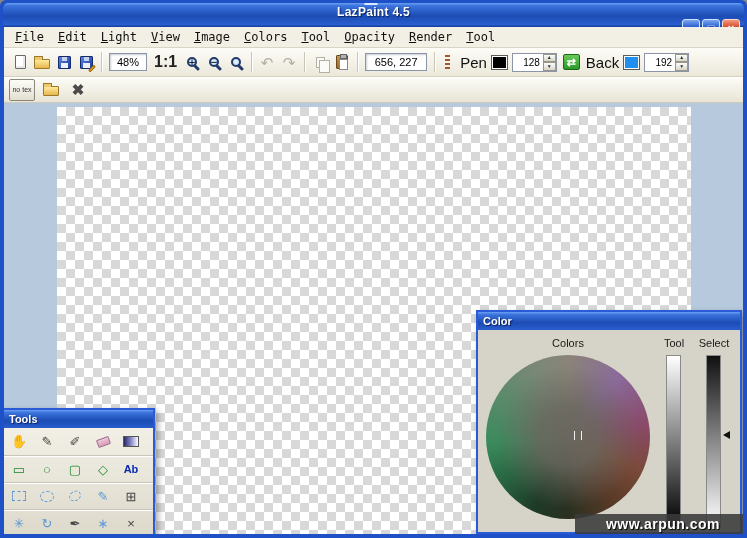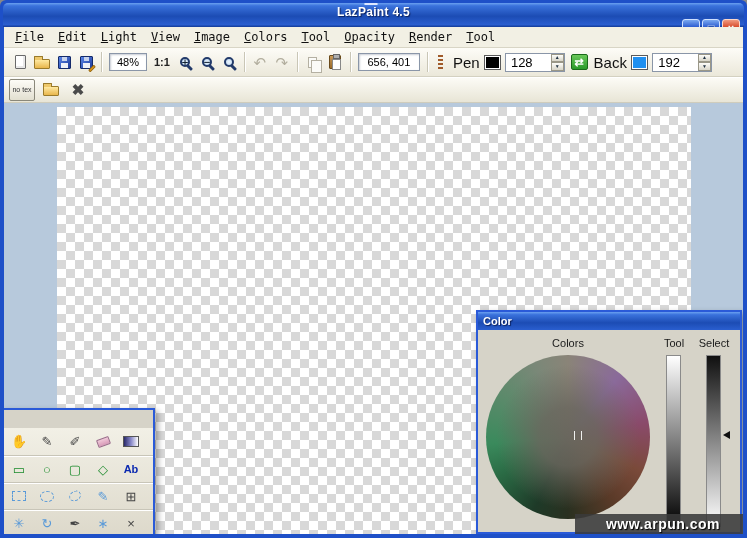--- a/index.html
+++ b/index.html
@@ -48,21 +48,21 @@
   .i-save { position:relative; width:13px; height:13px; border-radius:1px;
     background:linear-gradient(135deg,#5a86e8,#1e3a9a); border:1px solid #142a6a; }
   .i-save::before { content:""; position:absolute; left:2px; bottom:0; width:7px; height:5px; background:#eef0f6; }
   .i-save::after { content:""; position:absolute; left:3px; top:0; width:5px; height:4px; background:#c8d4ee; }
   .mini-pencil { position:absolute; right:-4px; bottom:-2px; width:8px; height:3px; background:#e8a020;
     border:1px solid #9a6a10; transform:rotate(-45deg); border-radius:1px; }
 
   .zoom-box { width:38px; height:18px; background:#fff; border:1px solid #8a96a8;
     box-shadow:inset 1px 1px 2px #c8ccd4; font-size:11px; display:flex; align-items:center; justify-content:center;
     margin:0 3px; flex:0 0 auto; }
-  .one2one { font-size:11px; font-weight:bold; color:#222; padding:0 4px; flex:0 0 auto; }
+  .one2one { font-size:16px; font-weight:bold; color:#222; padding:0 4px; flex:0 0 auto; }
   .mag { position:relative; width:10px; height:10px; border:2px solid #223a6a; border-radius:50%;
     background:radial-gradient(#eef6ff,#bcd8f0); }
   .mag::after { content:""; position:absolute; right:-5px; bottom:-4px; width:7px; height:3px;
     background:#223a6a; transform:rotate(45deg); border-radius:1px; }
   .mag .sign { position:absolute; left:-2px; top:-2px; width:10px; text-align:center;
     font:bold 9px/10px "DejaVu Sans", sans-serif; color:#123; }
 
   .glyph-btn { font-size:15px; color:#b2ae9e; line-height:1; }
   .i-copy { position:relative; width:9px; height:11px; background:#fbfbf8; border:1px solid #b4b0a2; }
   .i-copy::after { content:""; position:absolute; left:2px; top:2px; width:9px; height:11px;
@@ -75,21 +75,21 @@
     background:#b0b0b0; border:1px solid #666; }
 
   .coord-box { width:62px; height:18px; background:#fff; border:1px solid #8a96a8;
     box-shadow:inset 1px 1px 2px #c8ccd4; font-size:11px; display:flex; align-items:center; justify-content:center;
     margin:0 3px; flex:0 0 auto; }
   .grip { width:5px; height:15px; margin:0 6px;
     background:repeating-linear-gradient(180deg,#a05a2a 0 2px,rgba(0,0,0,0) 2px 4px); flex:0 0 auto; }
   .tool-label { font-size:15px; color:#111; padding:0 4px; flex:0 0 auto; }
   .swatch { width:17px; height:15px; border:1px solid #5a5a5a; box-shadow:0 0 0 1px #fff inset; flex:0 0 auto; }
   .spin { display:flex; height:19px; border:1px solid #8a96a8; background:#fff; margin:0 4px; flex:0 0 auto; }
-  .spin .val { width:45px; font-size:13px; display:flex; align-items:center; justify-content:flex-end; padding-right:18px; }
+  .spin .val { width:30px; font-size:10px; display:flex; align-items:center; justify-content:flex-end; padding-right:3px; }
   .spin .btns { display:flex; flex-direction:column; width:13px; }
   .spin .sbtn { flex:1; background:linear-gradient(#fdfdfa,#d8d5c8); border:1px solid #9a9788;
     font-size:5px; line-height:1; color:#234; display:flex; align-items:center; justify-content:center; }
   .swap-btn { width:17px; height:16px; border-radius:2px; border:1px solid #1a6a1a;
     background:linear-gradient(#6ac85a,#2a9a2a); color:#fff; font-size:11px; font-weight:bold;
     display:flex; align-items:center; justify-content:center; margin:0 2px; flex:0 0 auto; }
 
   .notex-btn { width:26px; height:22px; border:1px solid #8a887a; border-radius:2px;
     background:linear-gradient(#fdfcf7,#e2dfd0); font-size:7px; line-height:8px; text-align:center;
     color:#333; display:flex; align-items:center; justify-content:center; word-break:break-word; }
@@ -227,21 +227,21 @@
     <span class="sep"></span>
 
     <span class="tbtn">
         <span class="i-copy"></span>
       </span>
     <span class="tbtn">
         <span class="i-paste"></span>
       </span>
     <span class="sep"></span>
 
-    <span class="coord-box">656, 401</span>
+    <span class="coord-box">656, 227</span>
     <span class="sep"></span>
     <span class="grip"></span>
 
     <span class="tool-label">Pen</span>
     <span class="swatch" style="background: rgb(0, 0, 0);"></span>
     <span class="spin">
       <span class="val">128</span>
       <span class="btns">
         <span class="sbtn">
             <span>▲</span>
@@ -277,20 +277,23 @@
       </span>
     <span class="tbtn">
         <span class="i-x">✖</span>
       </span>
   </div>
 
   <div class="client">
     <div class="canvas"></div>
 
     <div class="panel tools-panel">
+      <div class="panel-title">
+        <span>Tools</span>
+      </div>
       <div class="tp-body">
         <div class="trow">
           <span class="tcell">
               <span>✋</span>
             </span>
           <span class="tcell">
               <span>✎</span>
             </span>
           <span class="tcell">
               <span>✐</span>

